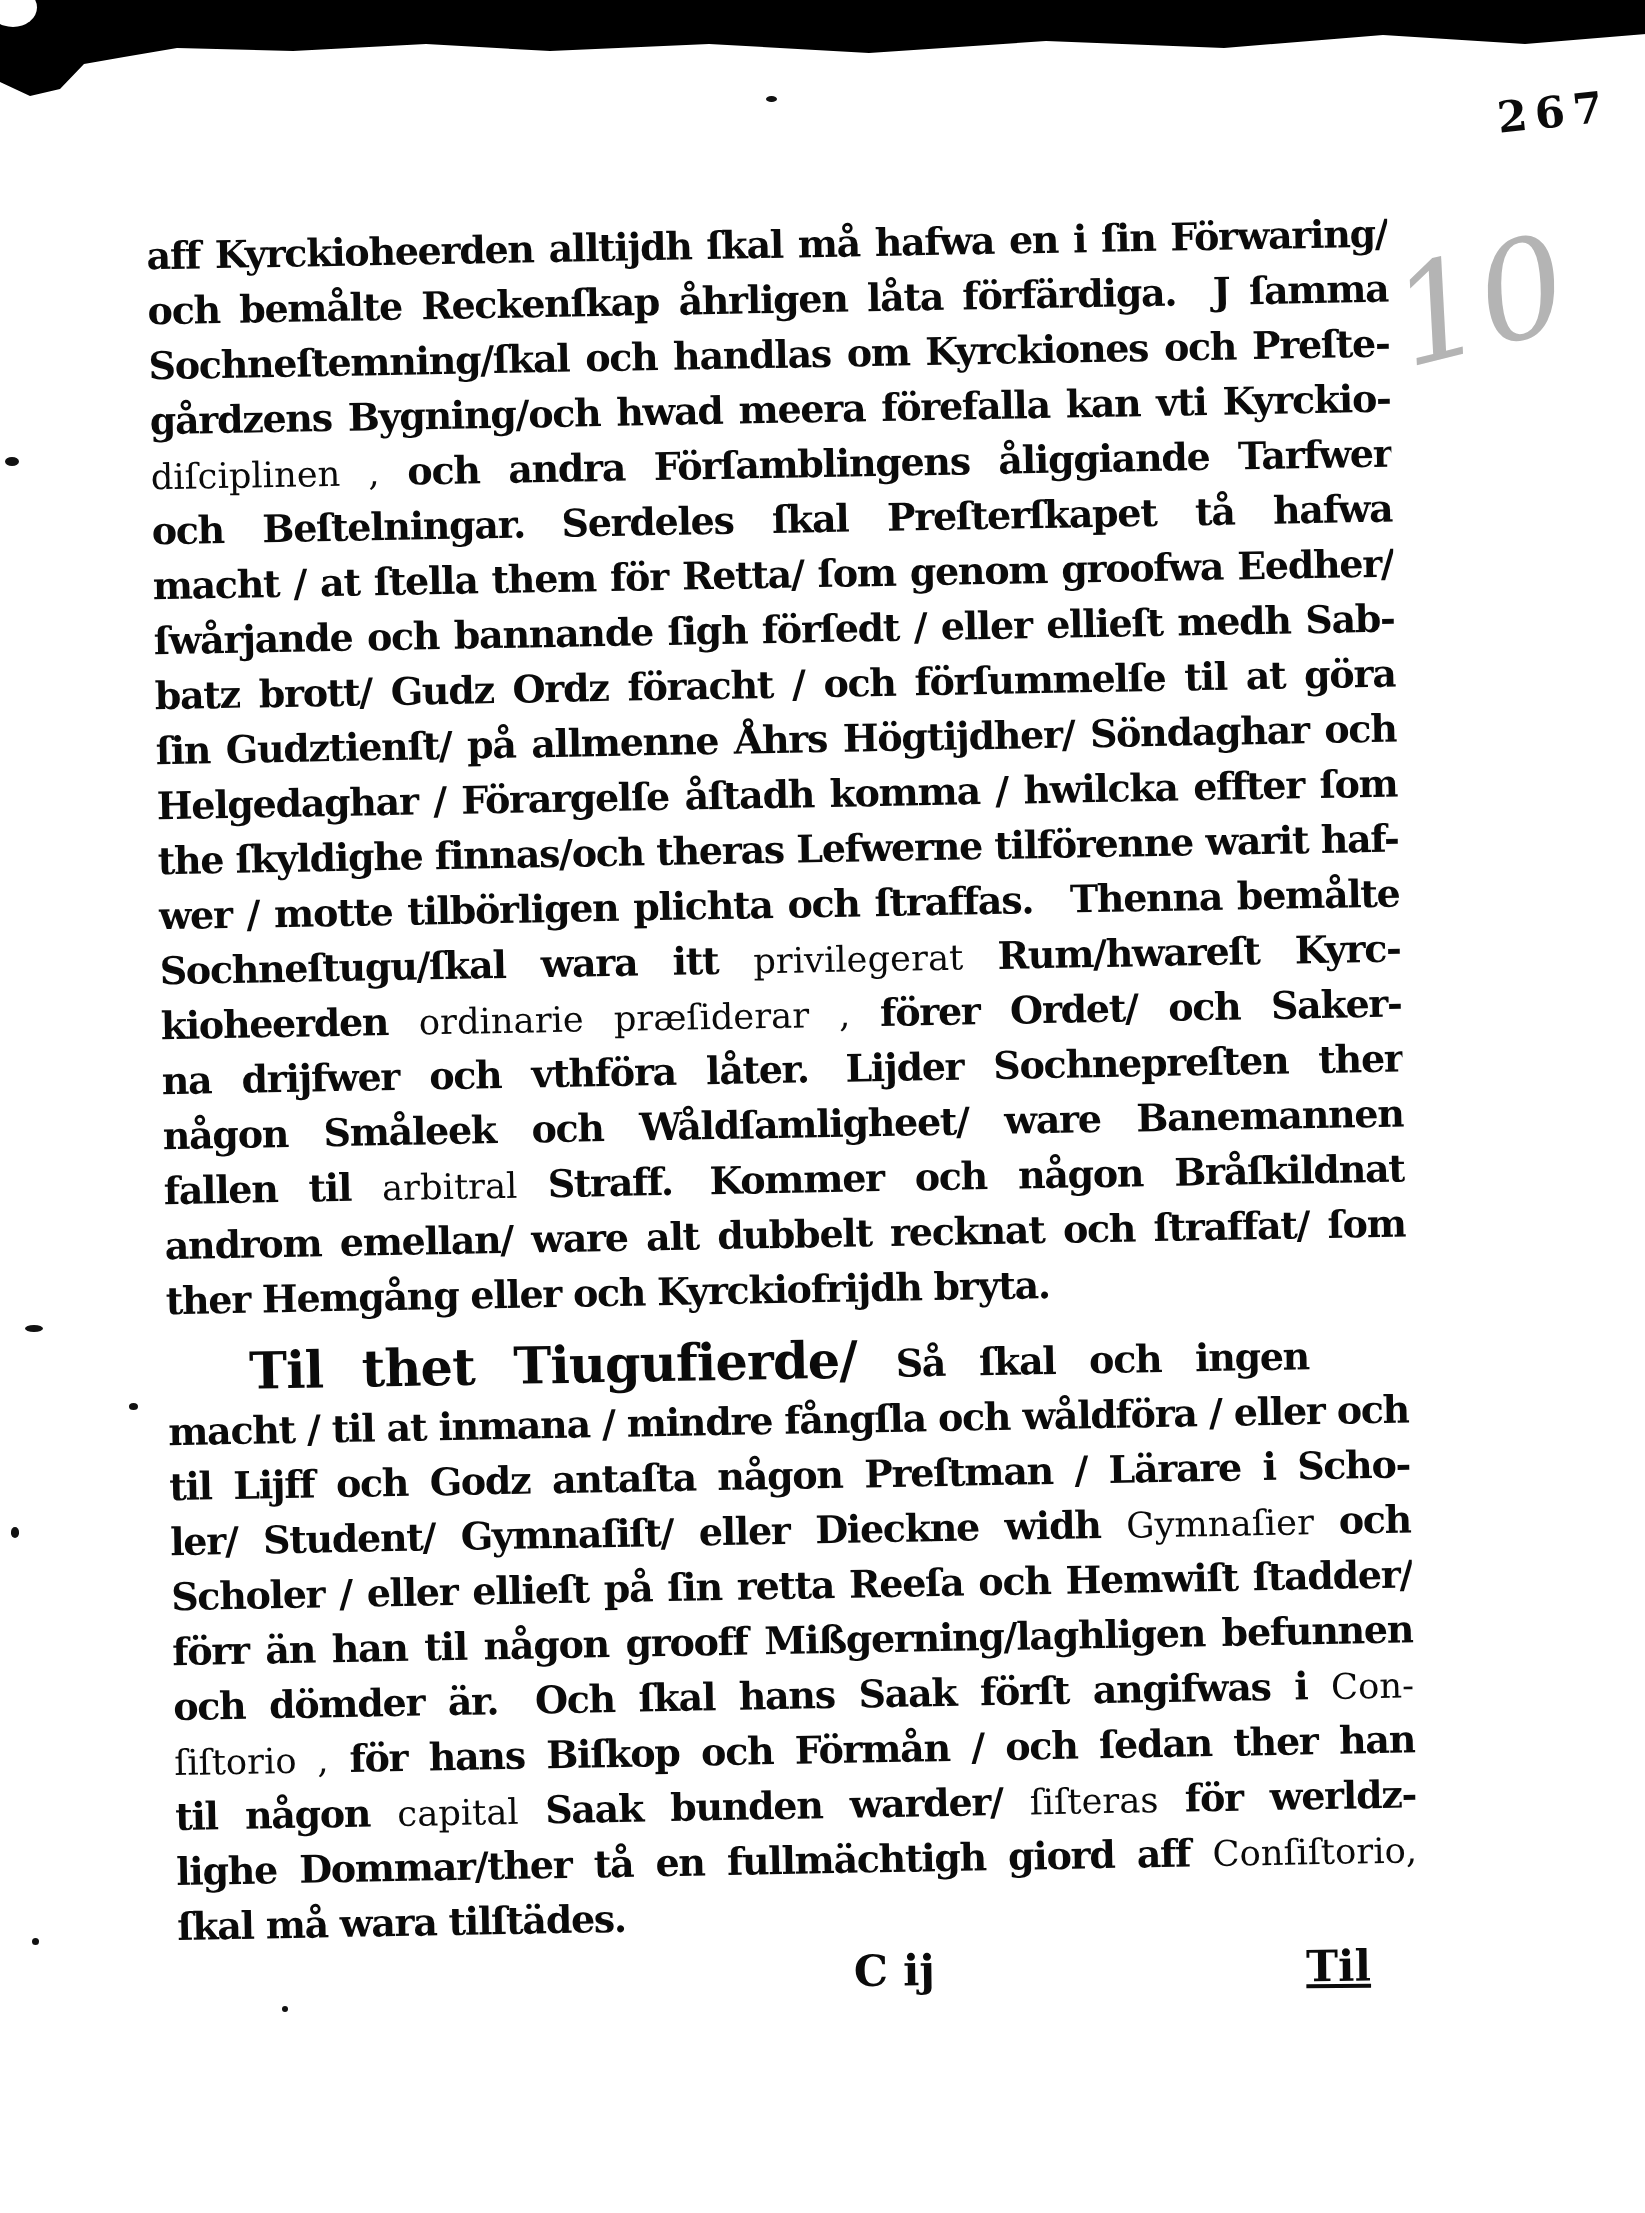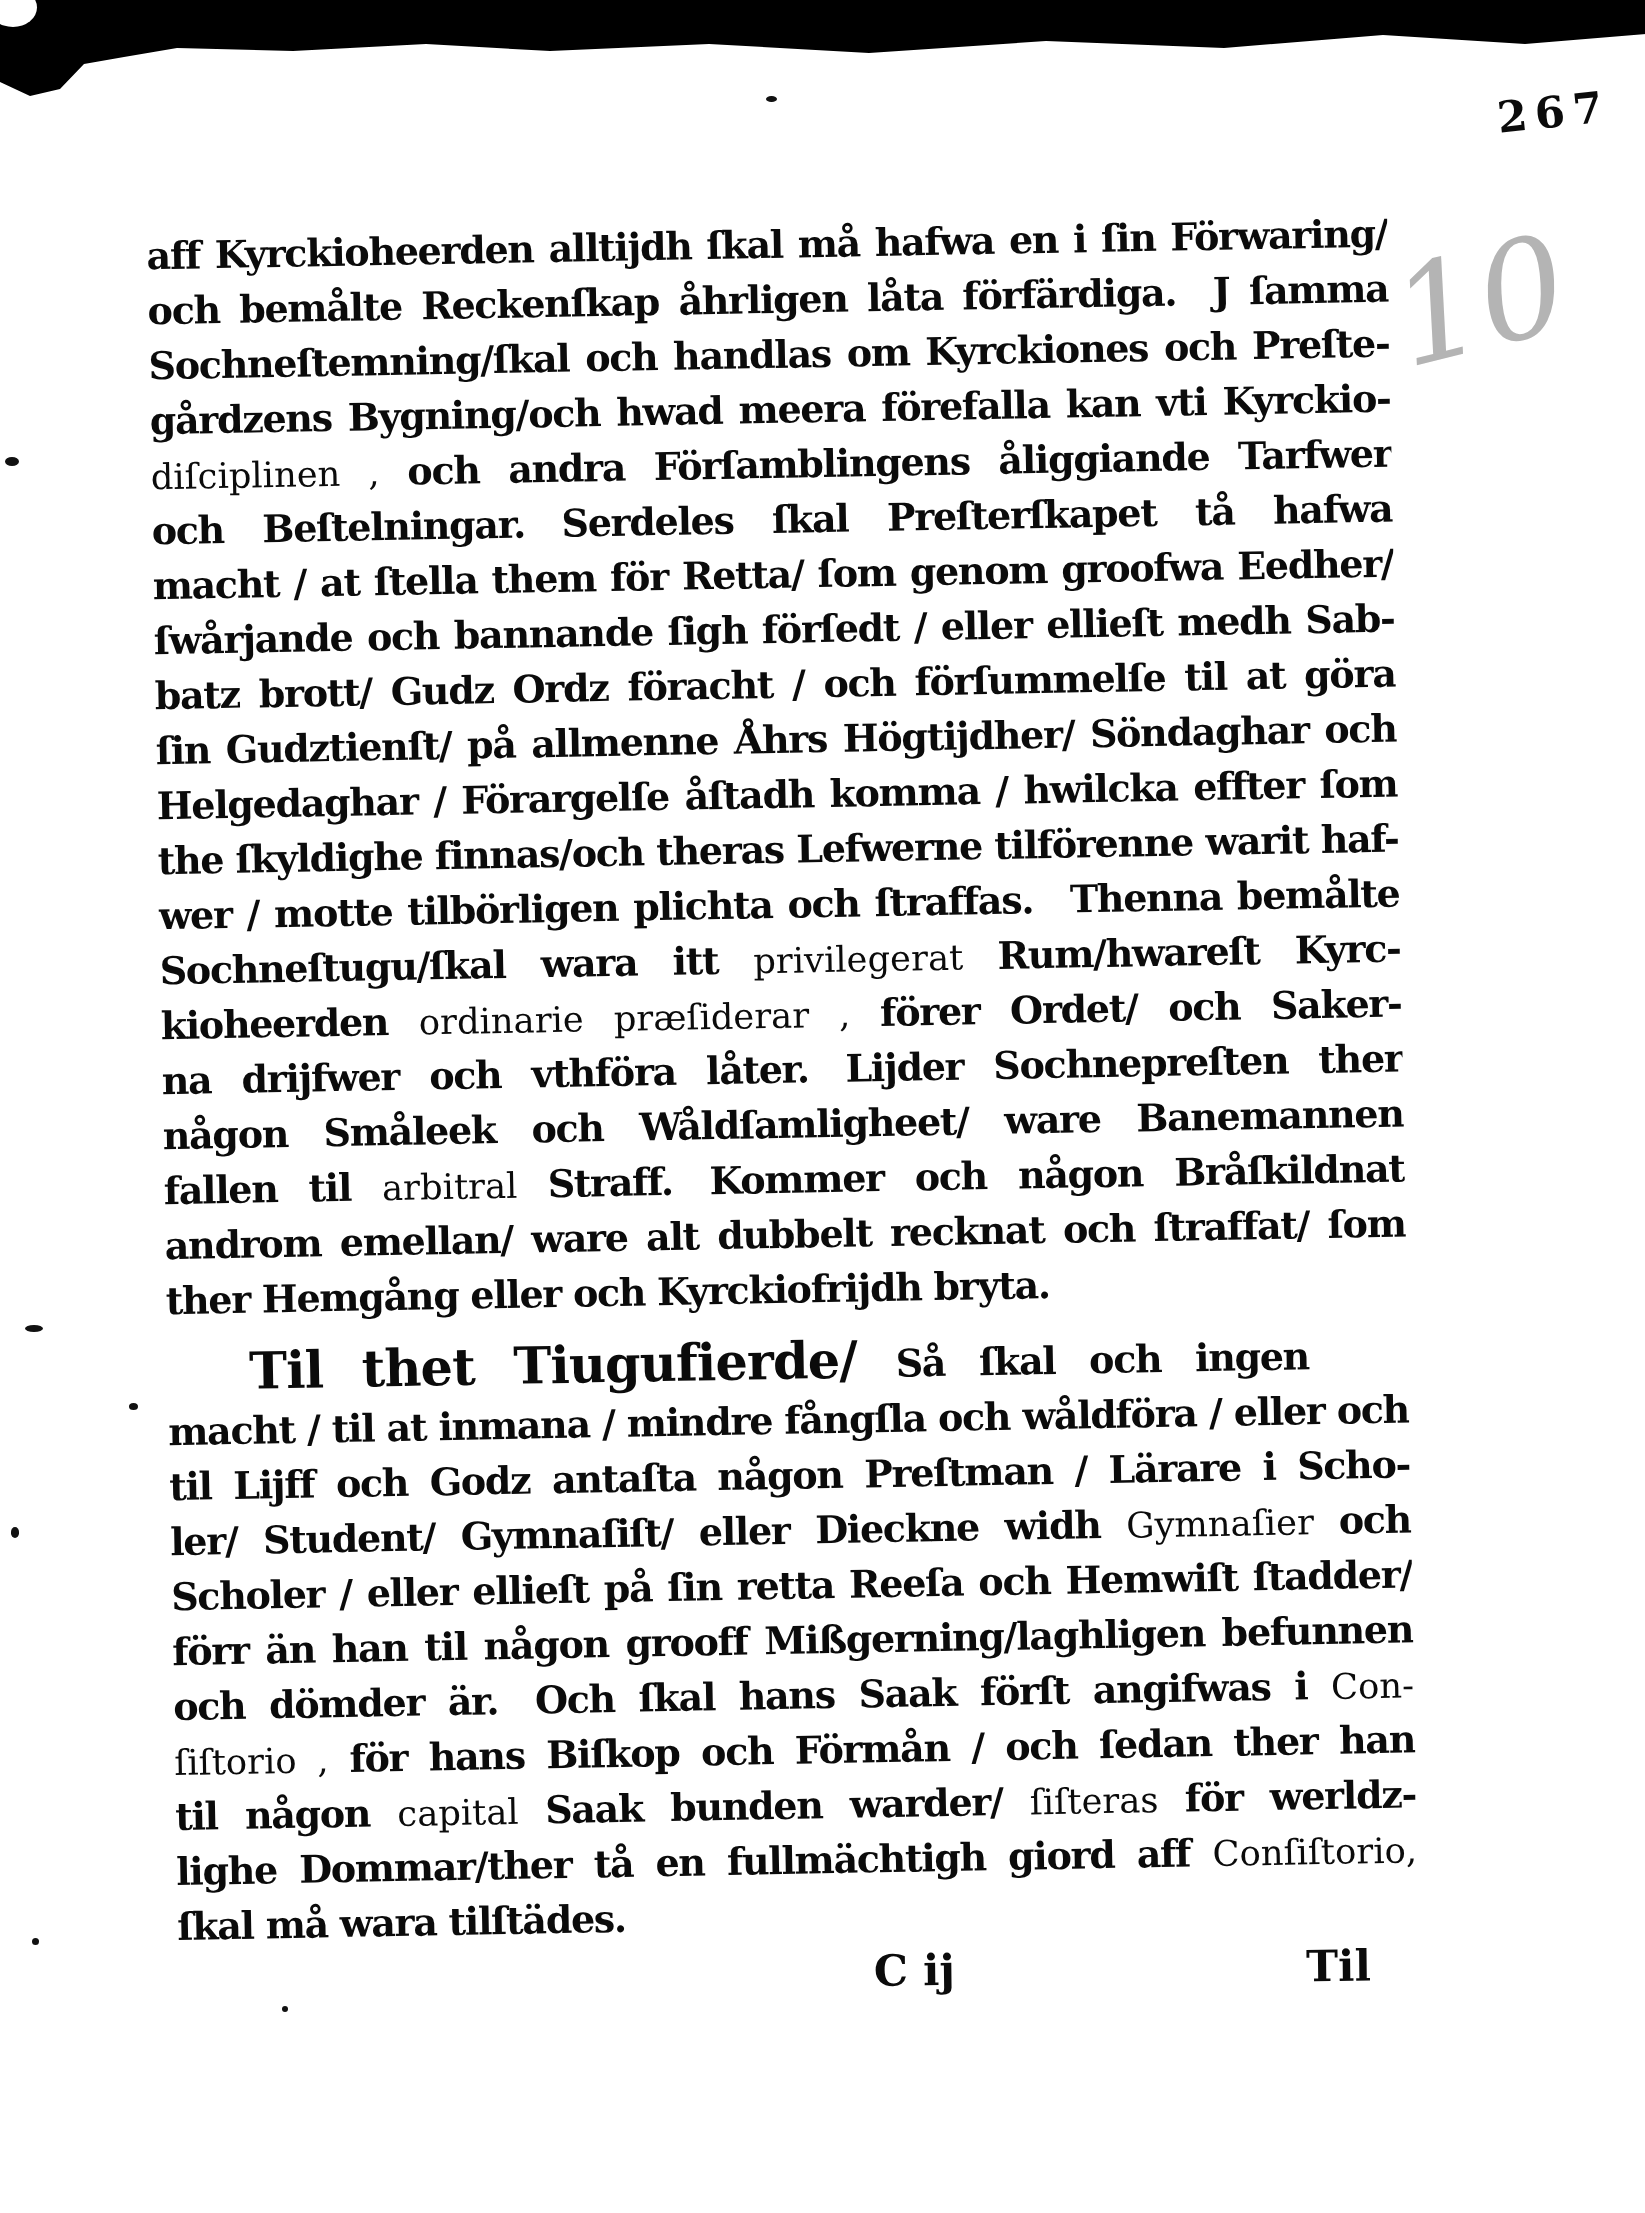--- a/index.html
+++ b/index.html
@@ -57,22 +57,22 @@
   .paragraph.indented .line:first-child {
     padding-left:82px; padding-right:99px;
     height:64px; line-height:64px;
   }
 
   .footer {
     position:absolute; left:146px; top:1947px; width:1241px; height:71px;
     font-size:43px; font-weight:700;
     transform:rotate(-0.6deg);
   }
-  .signature { position:absolute; left:708px; top:0;margin-left:20px; }
-  .catchword { position:absolute; right:16px; top:0; }
+  .signature { position:absolute; left:708px; top:0; }
+  .catchword { position:absolute; right:16px; top:0;text-decoration:underline; }
 
   .speck { position:absolute; background:#111; border-radius:50%; }
 </style>
 </head>
 <body>
 
 <div class="top-band"></div>
 <div class="band-notch"></div>
 
 <div class="page-number">267</div>

